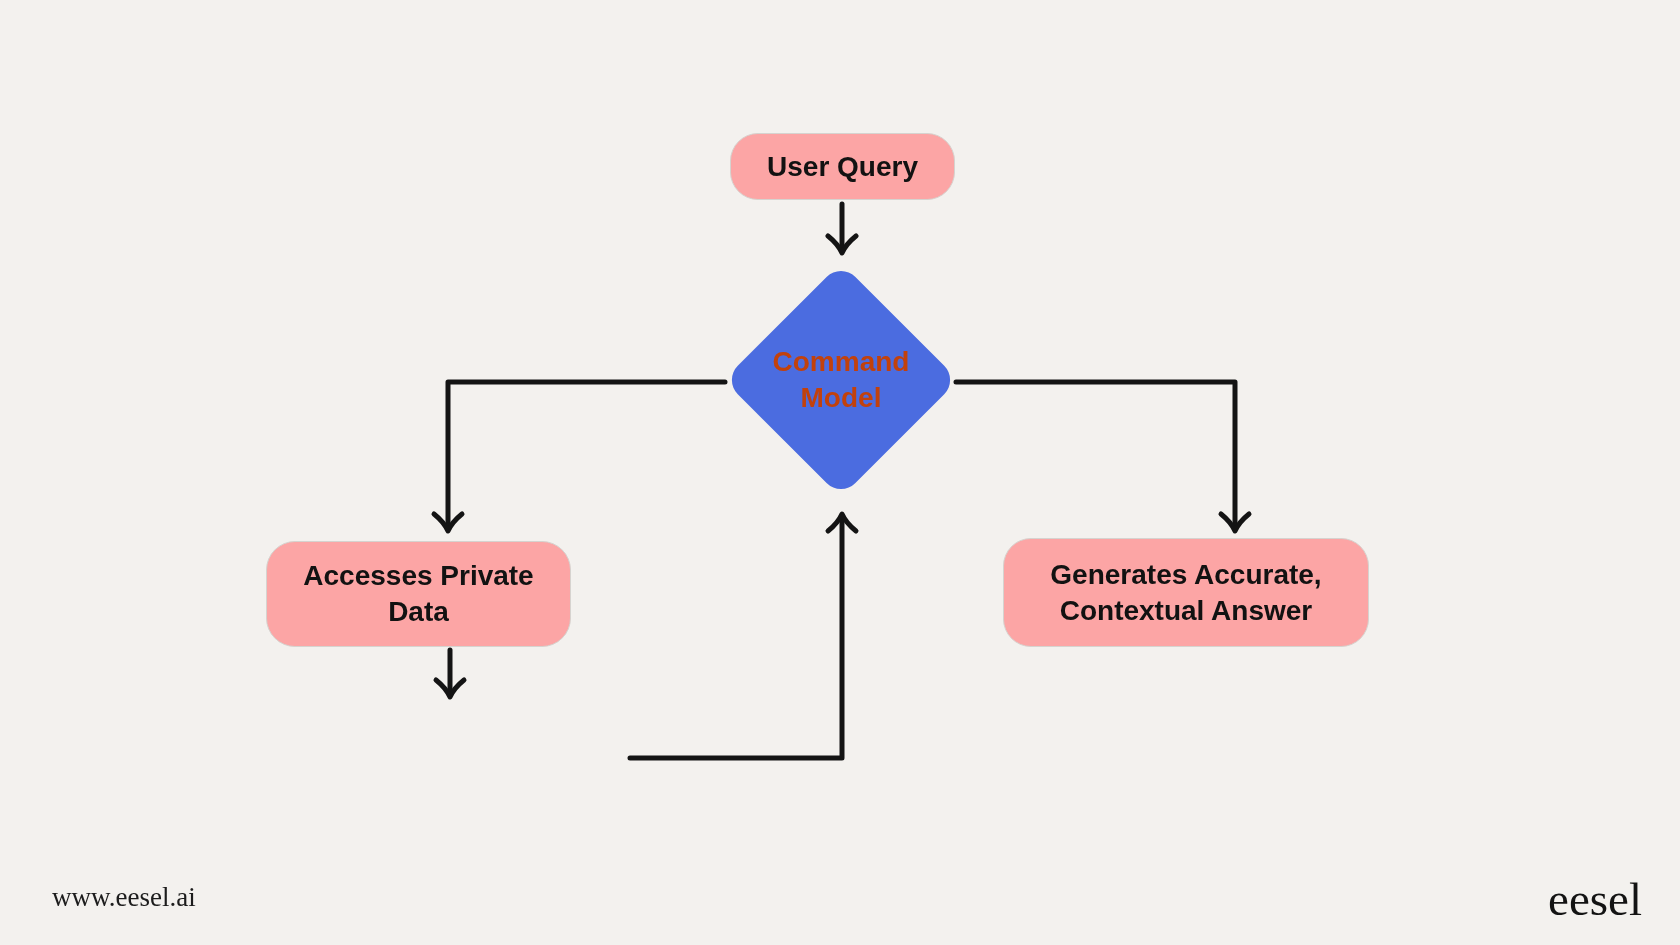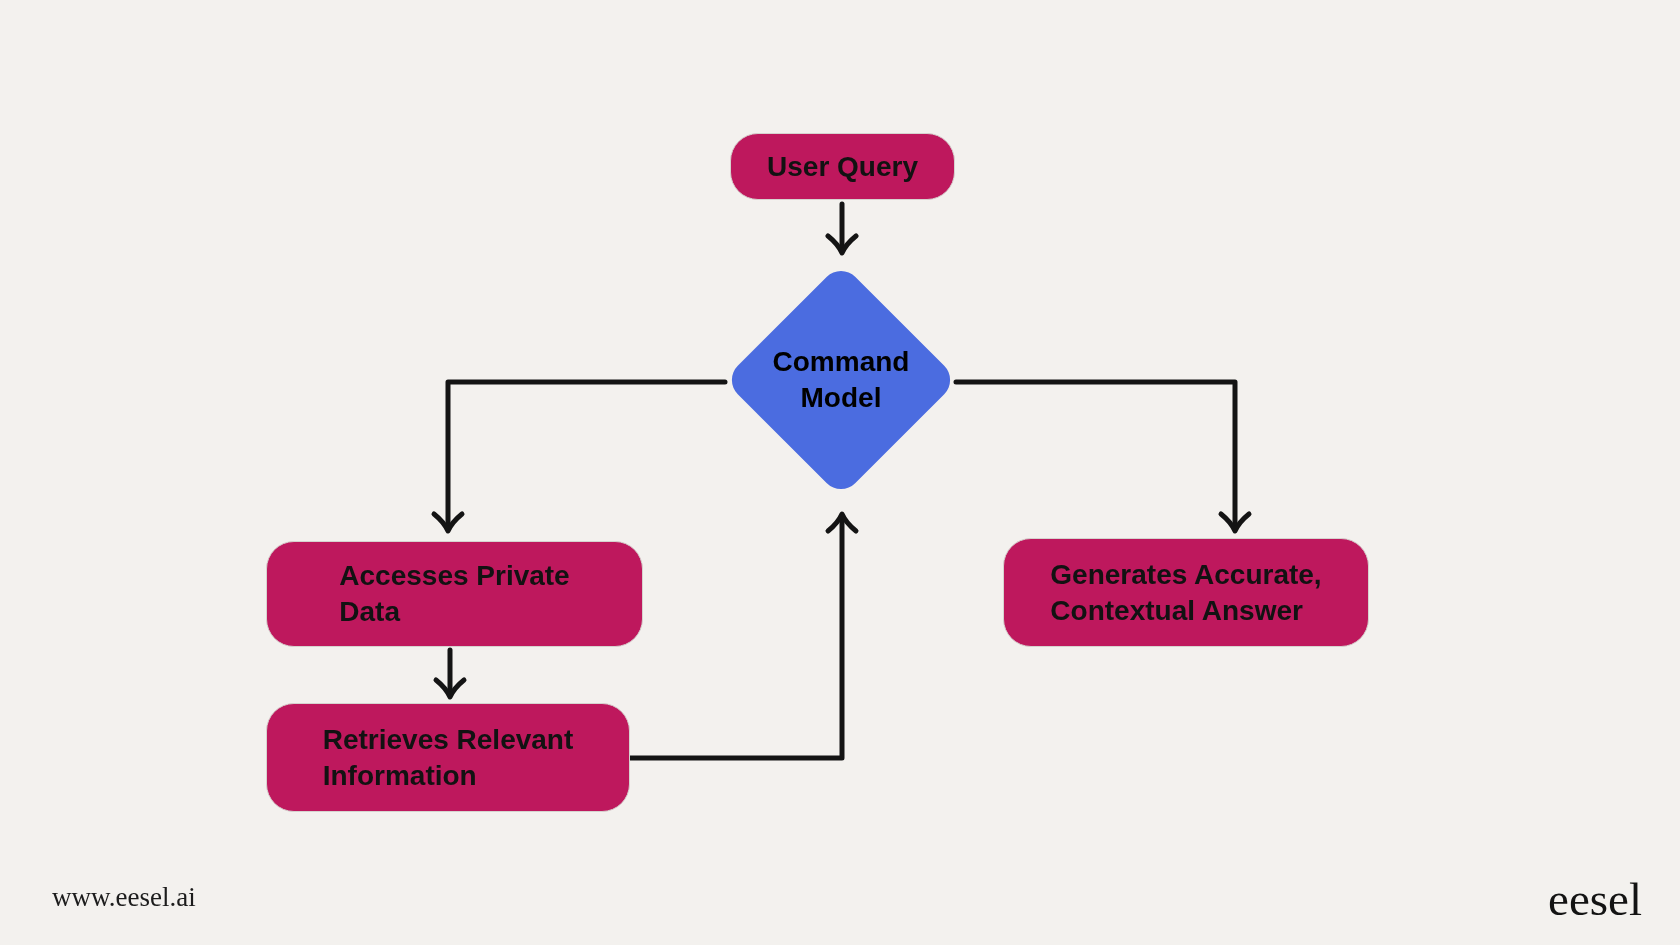--- a/index.html
+++ b/index.html
@@ -21,35 +21,36 @@
   .connector-layer path {
     fill: none;
     stroke: #141414;
     stroke-width: 5;
     stroke-linecap: round;
     stroke-linejoin: round;
   }
 
   .node-box {
     position: absolute;
-    background: #be185d;
+    background: #fca5a5;
     border: 1.5px solid #d6d3cf;
     border-radius: 28px;
     display: flex;
     align-items: center;
     justify-content: center;
+    text-align: center;
     font-weight: 700;
     font-size: 28px;
     line-height: 1.28;
     color: #121212;
     white-space: pre-line;
   }
 
   .node-user-query        { left: 730px;  top: 133px; width: 225px; height: 67px;  }
-  .node-accesses          { left: 266px;  top: 541px; width: 377px; height: 106px; }
+  .node-accesses          { left: 266px;  top: 541px; width: 305px; height: 106px; border-radius: 29px; }
   .node-retrieves         { left: 266px;  top: 703px; width: 364px; height: 109px; }
   .node-generates         { left: 1003px; top: 538px; width: 366px; height: 109px; }
 
   .diamond-shape {
     position: absolute;
     left: 758px;
     top: 297px;
     width: 166px;
     height: 166px;
     background: #4b6ce0;
@@ -59,21 +60,21 @@
   .diamond-label {
     position: absolute;
     left: 741px;
     top: 310px;
     width: 200px;
     height: 140px;
     display: flex;
     align-items: center;
     justify-content: center;
     text-align: center;
-    color: #000000;
+    color: #c2410c;
     font-weight: 700;
     font-size: 28px;
     line-height: 1.28;
     white-space: pre-line;
   }
 
   .footer-url {
     position: absolute;
     left: 52px;
     top: 882px;
@@ -117,22 +118,20 @@
 
   <div class="diamond-shape" style="background: rgb(75, 108, 224);"></div>
   <div class="diamond-label">Command
 Model</div>
 
   <div class="node-box node-user-query">User Query</div>
 
   <div class="node-box node-accesses">Accesses Private
 Data</div>
 
-  <div class="node-box node-retrieves">Retrieves Relevant
-Information</div>
 
   <div class="node-box node-generates">Generates Accurate,
 Contextual Answer</div>
 
   <div class="footer-url">www.eesel.ai</div>
 
   <div class="footer-brand">eesel</div>
 
 </div>
 

